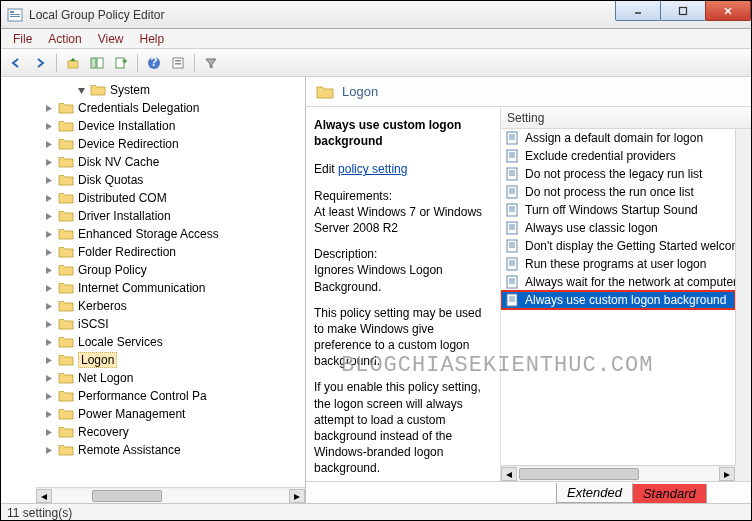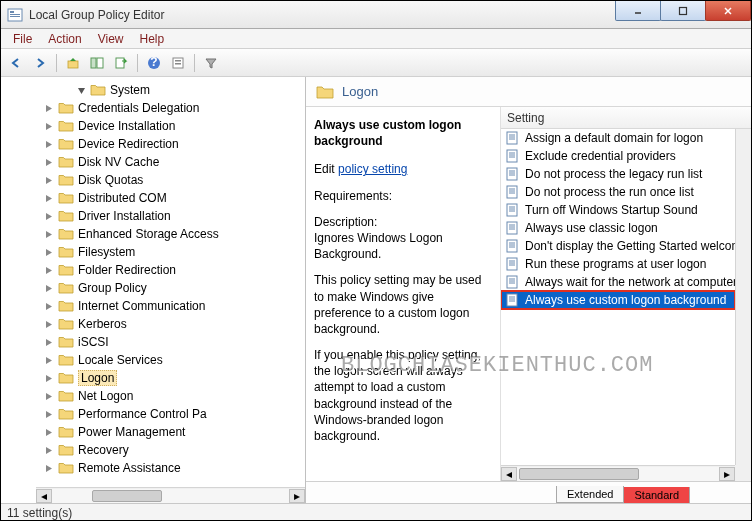--- a/index.html
+++ b/index.html
@@ -63,21 +63,21 @@
 .list-row.highlighted { outline: 2px solid #e03020; outline-offset: -1px; }
 .policy-icon { fill: #fff; stroke: #6a8ab0; stroke-width: 1; }
 
 
 .vscroll { position: absolute; top: 22px; right: 0; bottom: 16px; width: 16px; background: #f0f0f0; border-left: 1px solid #d4d4d4; }
 .list .hscroll { left: 0; right: 16px; }
 .corner { position:absolute; right:0; bottom:0; width:16px; height:16px; background:#f0f0f0; }
 
 
 .tabs { height: 22px; display: flex; align-items: flex-end; padding-left: 250px; border-top: 1px solid #d0d0d0; background: #fdfdfd; }
-.tab { border: 1px solid #a8a8a8; border-top: none; padding: 2px 10px; background: #f8f8f8; margin-right: -1px; font-size: 11px; cursor: default; }
+.tab { border: 1px solid #a8a8a8; border-top: none; padding: 2px 10px; background: #f8f8f8; margin-right: -1px; font-size: 13px; cursor: default; font-style: italic; }
 .tab.active { background: #ef4444; border-bottom-color: #fff; position: relative; top: 1px; }
 
 
 .status { height: 18px; border-top: 1px solid #c8c8c8; background: #f4f4f4; display: flex; align-items: center; padding: 0 6px; color: #333; font-size: 11px; }
 
 
 .watermark { position: absolute; left: 340px; top: 352px; font-family: Liberation Mono, monospace; font-size: 22px; color: rgba(100,100,100,0.55); letter-spacing: 1px; text-shadow: 1px 1px 0 #fff; pointer-events: none; font-variant: small-caps; }
 </style>
 </head>
 <body>
@@ -274,31 +274,20 @@
         </div>
         <div class="tree-row child">
           <span class="exp">
             <svg width="9" height="9" viewBox="0 0 9 9">
               <path d="M1 1 L1 8 L7 4.5 Z" fill="#888"></path>
             </svg>
           </span>
           <span class="fold"><svg viewBox="0 0 16 14">
               <path d="M1 3 L1 12 L15 12 L15 4 L7 4 L5.5 2.5 L1 2.5 Z" class="folder-icon"></path>
             </svg></span>
-          <span class="lbl">Filesystem</span>
-        </div>
-        <div class="tree-row child">
-          <span class="exp">
-            <svg width="9" height="9" viewBox="0 0 9 9">
-              <path d="M1 1 L1 8 L7 4.5 Z" fill="#888"></path>
-            </svg>
-          </span>
-          <span class="fold"><svg viewBox="0 0 16 14">
-              <path d="M1 3 L1 12 L15 12 L15 4 L7 4 L5.5 2.5 L1 2.5 Z" class="folder-icon"></path>
-            </svg></span>
           <span class="lbl">Folder Redirection</span>
         </div>
         <div class="tree-row child">
           <span class="exp">
             <svg width="9" height="9" viewBox="0 0 9 9">
               <path d="M1 1 L1 8 L7 4.5 Z" fill="#888"></path>
             </svg>
           </span>
           <span class="fold"><svg viewBox="0 0 16 14">
               <path d="M1 3 L1 12 L15 12 L15 4 L7 4 L5.5 2.5 L1 2.5 Z" class="folder-icon"></path>
@@ -429,21 +418,21 @@
     <div class="header">
       <svg class="fold" viewBox="0 0 18 16">
           <path d="M1 4 L1 14 L17 14 L17 5 L8 5 L6 3 L1 3 Z" class="folder-icon"></path>
         </svg>
       <span class="t">Logon</span>
     </div>
     <div class="body">
       <div class="desc">
         <div class="name">Always use custom logon background</div>
         <p><span>Edit</span> <span class="link">policy setting</span></p>
-        <p><span>Requirements:</span><br></p>
+        <p><span>Requirements:</span><br><span>At least Windows 7 or Windows Server 2008 R2</span></p>
         <p><span>Description:</span><br><span>Ignores Windows Logon Background.</span></p>
         <p>This policy setting may be used to make Windows give preference to a custom logon background.</p>
         <p>If you enable this policy setting, the logon screen will always attempt to load a custom background instead of the Windows-branded logon background.</p>
 
       </div>
       <div class="list">
         <div class="list-head">Setting</div>
         <div class="list-body" id="list-body">
             <div class="list-row">
               <span class="pico"><svg viewBox="0 0 16 14">

